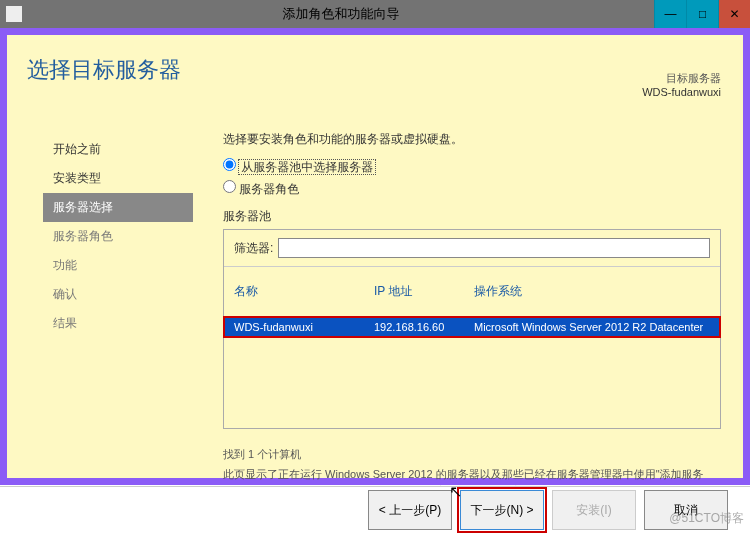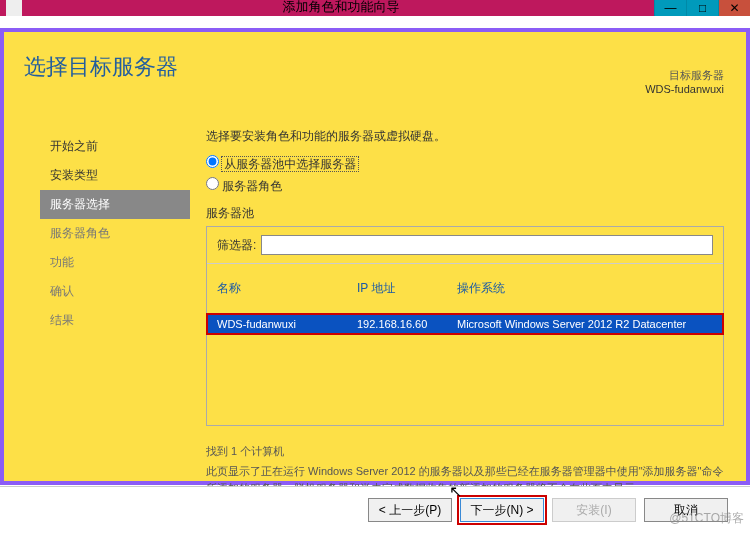--- a/index.html
+++ b/index.html
@@ -1,36 +1,36 @@
 <!DOCTYPE html>
 <html><head>
 <meta charset="utf-8">
 <style>
 * { box-sizing: border-box; margin: 0; padding: 0; }
 body { font-family: "Microsoft YaHei", "Segoe UI", sans-serif; font-size: 12px; background: #fff; width: 750px; height: 533px; overflow: hidden; position: relative; }
 
-.titlebar { height: 16px; background: #be185d; display: flex; align-items: flex-end; padding-left: 6px; }
+.titlebar { height: 28px; background: #737373; display: flex; align-items: center; padding-left: 6px; }
 .titlebar .icon { width: 16px; height: 16px; background: #eee; margin-right: 6px; }
 .titlebar .title-wrap { flex: 1; text-align: center; color: #000; font-size: 13px; }
 .winbtns { display: flex; height: 100%; }
 .winbtn { width: 32px; height: 100%; display: flex; align-items: center; justify-content: center; background: #009abb; border-left: 1px solid #0089a7; color: #000; font-size: 12px; cursor: pointer; }
 .winbtn.close { background: #c8503c; color: #000; }
 
-.content { position: absolute; top: 28px; left: 0; right: 0; bottom: 48px; border: 4px solid #8b5cf6; background: #fde047; }
+.content { position: absolute; top: 28px; left: 0; right: 0; bottom: 48px; border: 7px solid #8b5cf6; background: #fef9c3; }
 
 .heading { position: absolute; top: 20px; left: 20px; font-size: 22px; color: #235e9e; }
 .dest-label { position: absolute; top: 36px; right: 22px; text-align: right; font-size: 11px; color: #555; }
 .dest-name { color: #333; }
 
 .sidebar { position: absolute; top: 100px; left: 36px; width: 150px; }
 .sidebar .navitem { padding: 6px 10px; font-size: 12px; color: #777; cursor: pointer; }
 .sidebar .navitem.active { background: #888; color: #fff; font-family: Liberation Serif, serif; }
 .sidebar .navitem.link { color: #333; }
 
-.main { position: absolute; top: 96px; left: 202px; right: 22px; }
+.main { position: absolute; top: 96px; left: 216px; right: 22px; }
 .instr { font-size: 12px; color: #333; margin-bottom: 10px; }
 .radios { margin: 6px 0 10px 0; }
 .radios label { display: block; font-size: 12px; color: #333; margin-bottom: 4px; cursor: pointer; }
 .radios .hl { outline: 1px dotted #555; padding: 0 2px; }
 .pool-label { font-size: 12px; color: #333; margin-top: 6px; margin-bottom: 4px; }
 
 .pool-box { border: 1px solid #aaa; height: 200px; }
 .filter-row { display: flex; align-items: center; padding: 8px 10px; gap: 5px; }
 .filter-row .lbl { font-size: 12px; color: #333; }
 .filter-row input { flex: 1; border: 1px solid #888; height: 20px; padding: 0 4px; font-size: 12px; }
@@ -38,21 +38,21 @@
 .tbl { width: 100%; border-collapse: collapse; table-layout: fixed; }
 .tbl th { text-align: left; font-weight: normal; color: #1a5aa6; font-size: 12px; padding: 16px 10px; border-bottom: 1px solid #ccc; border-top: 1px solid #ccc; }
 .tbl td { font-size: 11px; color: #fff; padding: 4px 10px; white-space: nowrap; overflow: hidden; }
 .tbl tr.selected td { background: #0a52c0; }
 .tbl tr.selected { outline: 2px solid #c00; outline-offset: -1px; }
 
 .found { font-size: 11px; color: #555; margin-top: 18px; }
 .explain { font-size: 11px; color: #555; margin-top: 4px; line-height: 1.5; }
 
 .footer { position: absolute; left: 0; right: 0; bottom: 0; height: 47px; border-top: 1px solid #ccc; display: flex; align-items: center; justify-content: flex-end; padding-right: 22px; gap: 8px; background: #fff; }
-.btn { min-width: 84px; height: 24px; border: 1px solid #888; background: #f0f0f0; font-size: 12px; cursor: pointer; padding: 0 8px; }
+.btn { min-width: 84px; height: 40px; border: 1px solid #888; background: #f0f0f0; font-size: 12px; cursor: pointer; padding: 0 8px; }
 .btn.disabled { color: #aaa; border-color: #ccc; cursor: default; }
 .btn.hl { outline: 2px solid #c00; outline-offset: 1px; border: 1px solid #3a8ad6; }
 
 .watermark { position: absolute; right: 6px; bottom: 6px; font-size: 12px; color: #888; opacity: .7; pointer-events: none; }
 .cursor { position: absolute; left: 449px; top: 482px; font-size: 16px; color: #000; pointer-events: none; }
 </style>
 </head>
 <body>
 
 <div class="titlebar">

